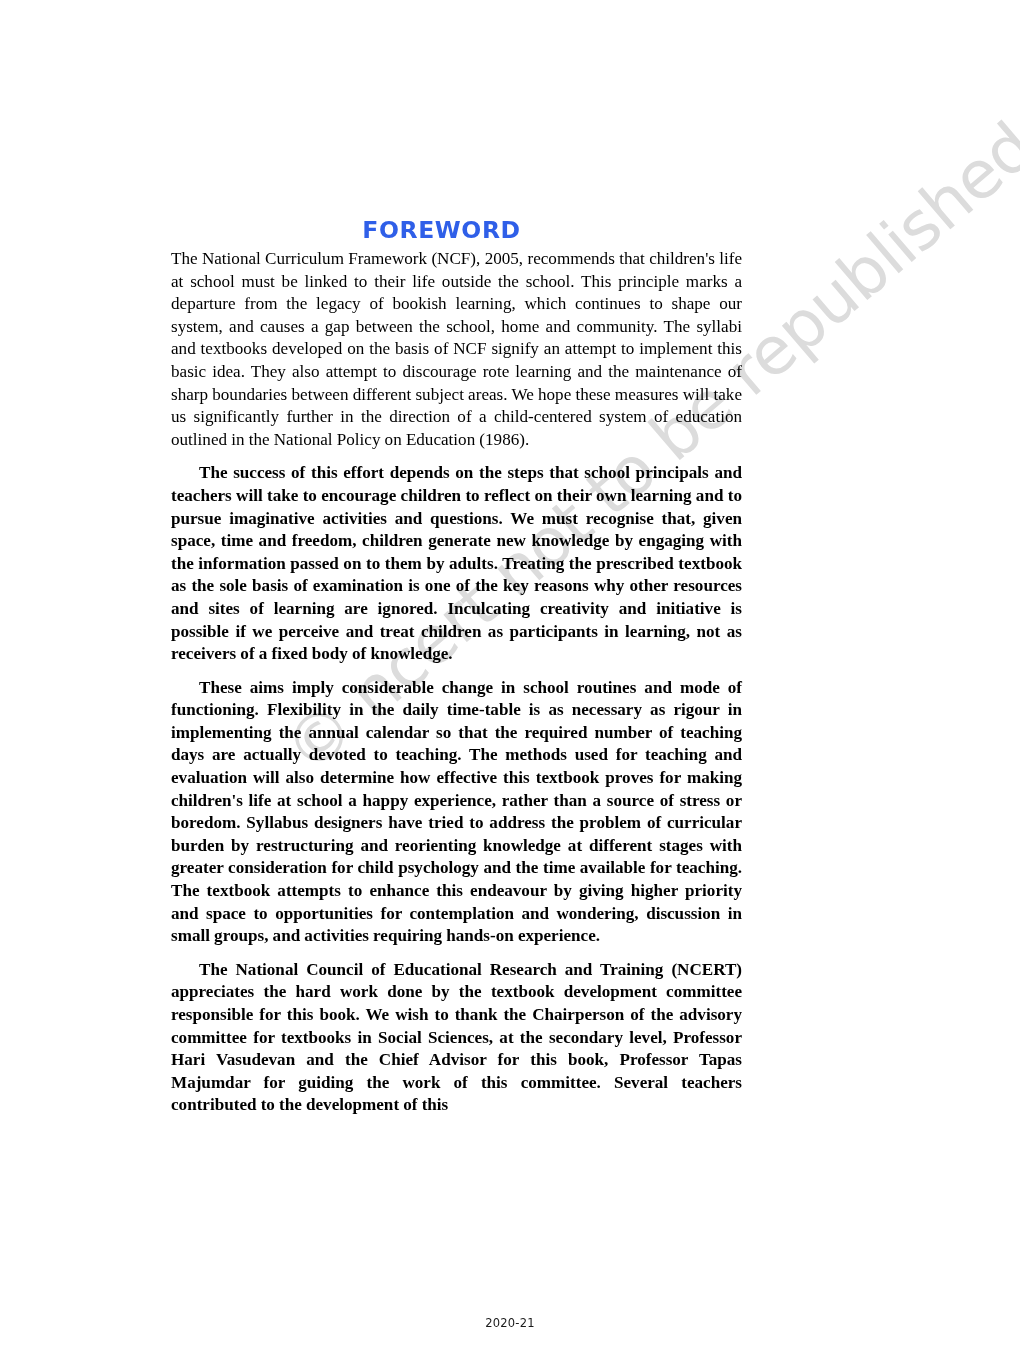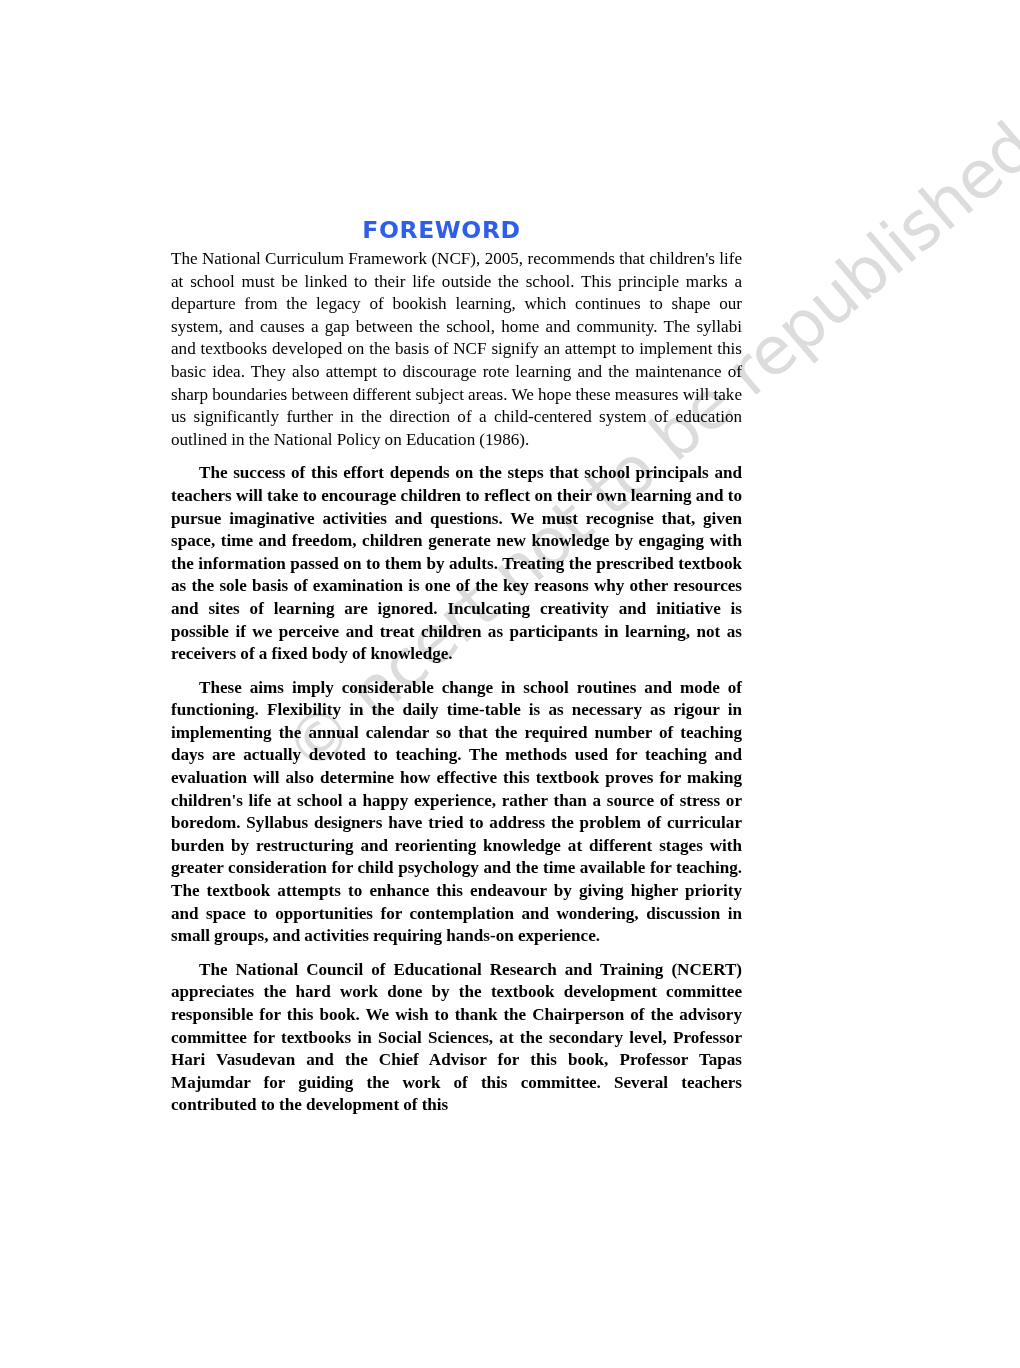--- a/index.html
+++ b/index.html
@@ -130,14 +130,15 @@
 
     <div class="body-block">
       <p class="para">The National Curriculum Framework (NCF), 2005, recommends that children's life at school must be linked to their life outside the school. This principle marks a departure from the legacy of bookish learning, which continues to shape our system, and causes a gap between the school, home and community. The syllabi and textbooks developed on the basis of NCF signify an attempt to implement this basic idea. They also attempt to discourage rote learning and the maintenance of sharp boundaries between different subject areas. We hope these measures will take us significantly further in the direction of a child-centered system of education outlined in the National Policy on Education (1986).</p>
       <p class="para indented">The success of this effort depends on the steps that school principals and teachers will take to encourage children to reflect on their own learning and to pursue imaginative activities and questions. We must recognise that, given space, time and freedom, children generate new knowledge by engaging with the information passed on to them by adults. Treating the prescribed textbook as the sole basis of examination is one of the key reasons why other resources and sites of learning are ignored. Inculcating creativity and initiative is possible if we perceive and treat children as participants in learning, not as receivers of a fixed body of knowledge.</p>
       <p class="para indented">These aims imply considerable change in school routines and mode of functioning. Flexibility in the daily time-table is as necessary as rigour in implementing the annual calendar so that the required number of teaching days are actually devoted to teaching. The methods used for teaching and evaluation will also determine how effective this textbook proves for making children's life at school a happy experience, rather than a source of stress or boredom. Syllabus designers have tried to address the problem of curricular burden by restructuring and reorienting knowledge at different stages with greater consideration for child psychology and the time available for teaching. The textbook attempts to enhance this endeavour by giving higher priority and space to opportunities for contemplation and wondering, discussion in small groups, and activities requiring hands-on experience.</p>
       <p class="para indented">The National Council of Educational Research and Training (NCERT) appreciates the hard work done by the textbook development committee responsible for this book. We wish to thank the Chairperson of the advisory committee for textbooks in Social Sciences, at the secondary level, Professor Hari Vasudevan and the Chief Advisor for this book, Professor Tapas Majumdar for guiding the work of this committee. Several teachers contributed to the development of this</p>
     </div>
 
   </div>
 
+  <div class="page-footer">2020-21</div>
 
 </div>
 
 </body></html>

